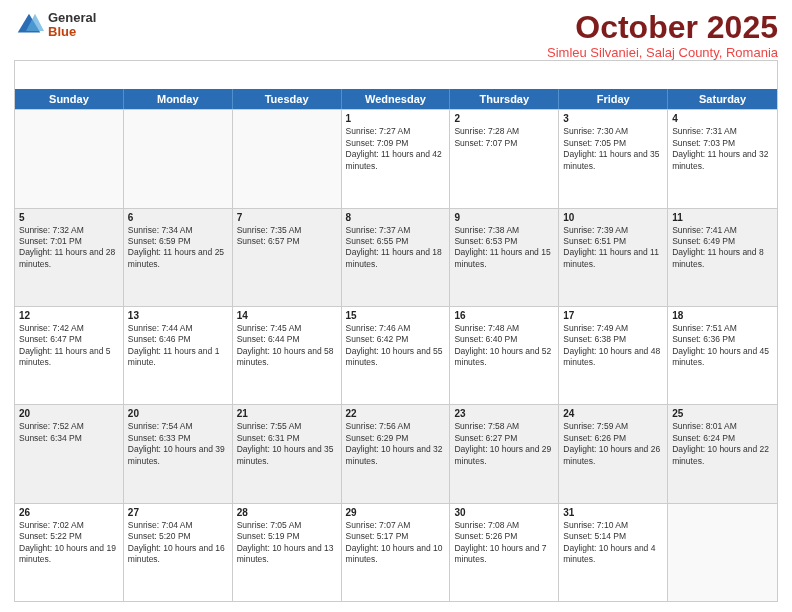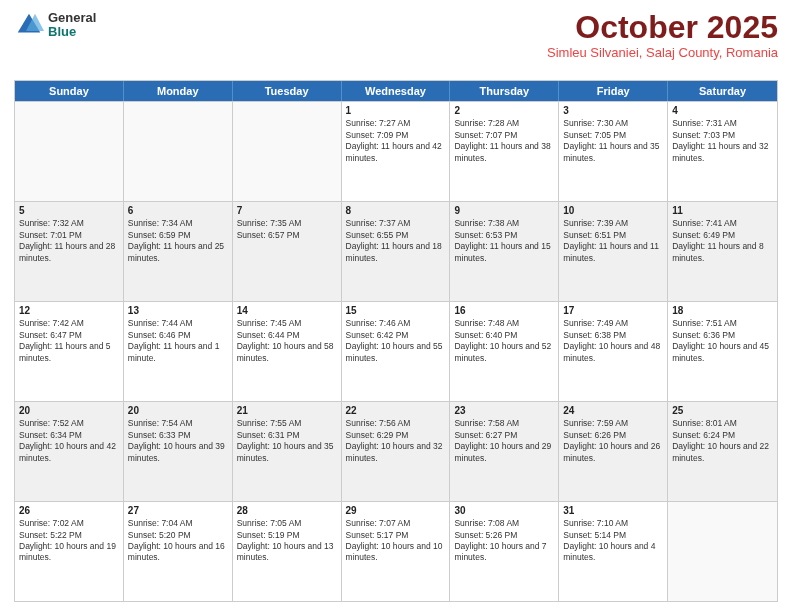--- a/index.html
+++ b/index.html
@@ -14,36 +14,36 @@
       width: 792px;
       height: 612px;
       padding: 10px 14px 10px 14px;
       display: flex;
       flex-direction: column;
     }
     .header {
       display: flex;
       align-items: flex-start;
       justify-content: space-between;
-      margin-bottom: 20px;
+      margin-bottom: 0;
     }
     .logo {
       display: flex;
       align-items: center;
       gap: 4px;
     }
     .logo-text {
       display: flex;
       flex-direction: column;
       font-size: 13px;
       font-weight: bold;
       line-height: 1.1;
     }
     .logo-general { color: #333; }
-    .logo-blue { color: #0f766e; }
+    .logo-blue { color: #c2410c; }
     .logo-icon {
       width: 30px;
       height: 30px;
     }
     .title-block {
       text-align: right;
     }
     .month-title {
       font-size: 32px;
       font-weight: bold;
@@ -57,20 +57,21 @@
     .calendar {
       flex: 1;
       display: flex;
       flex-direction: column;
       border: 1px solid #ccc;
     }
     .cal-header-row {
       display: grid;
       grid-template-columns: repeat(7, 1fr);
       background: #2a6db5;
+      margin-top: 28px;
     }
     .cal-header-cell {
       color: #fff;
       font-size: 11px;
       font-weight: bold;
       text-align: center;
       padding: 4px 2px;
       border-right: 1px solid #5090cc;
     }
     .cal-header-cell:last-child { border-right: none; }
@@ -145,21 +146,20 @@
           <div class="cal-cell">
             <div class="day-num">1</div>
             <div class="cell-line">Sunrise: 7:27 AM</div>
             <div class="cell-line">Sunset: 7:09 PM</div>
             <div class="cell-line">Daylight: 11 hours and 42 minutes.</div>
           </div>
           <div class="cal-cell">
             <div class="day-num">2</div>
             <div class="cell-line">Sunrise: 7:28 AM</div>
             <div class="cell-line">Sunset: 7:07 PM</div>
-            <div class="cell-line">Daylight: 11 hours and 38 minutes.</div>
           </div>
           <div class="cal-cell">
             <div class="day-num">3</div>
             <div class="cell-line">Sunrise: 7:30 AM</div>
             <div class="cell-line">Sunset: 7:05 PM</div>
             <div class="cell-line">Daylight: 11 hours and 35 minutes.</div>
           </div>
           <div class="cal-cell">
             <div class="day-num">4</div>
             <div class="cell-line">Sunrise: 7:31 AM</div>
@@ -252,21 +252,20 @@
             <div class="cell-line">Sunrise: 7:51 AM</div>
             <div class="cell-line">Sunset: 6:36 PM</div>
             <div class="cell-line">Daylight: 10 hours and 45 minutes.</div>
           </div>
         </div>
         <div class="cal-week">
           <div class="cal-cell shaded">
             <div class="day-num">20</div>
             <div class="cell-line">Sunrise: 7:52 AM</div>
             <div class="cell-line">Sunset: 6:34 PM</div>
-            <div class="cell-line">Daylight: 10 hours and 42 minutes.</div>
           </div>
           <div class="cal-cell shaded">
             <div class="day-num">20</div>
             <div class="cell-line">Sunrise: 7:54 AM</div>
             <div class="cell-line">Sunset: 6:33 PM</div>
             <div class="cell-line">Daylight: 10 hours and 39 minutes.</div>
           </div>
           <div class="cal-cell shaded">
             <div class="day-num">21</div>
             <div class="cell-line">Sunrise: 7:55 AM</div>

